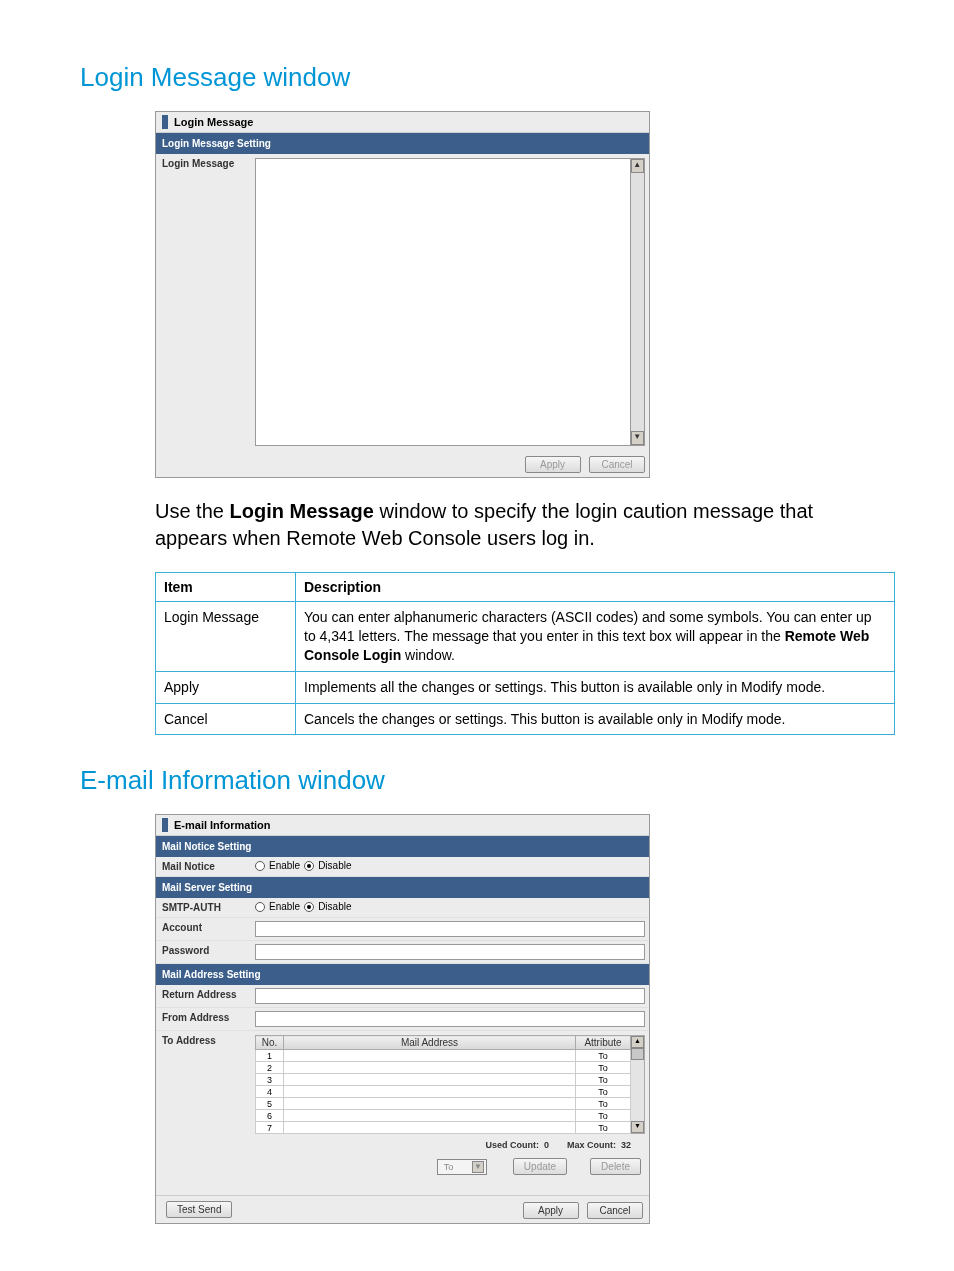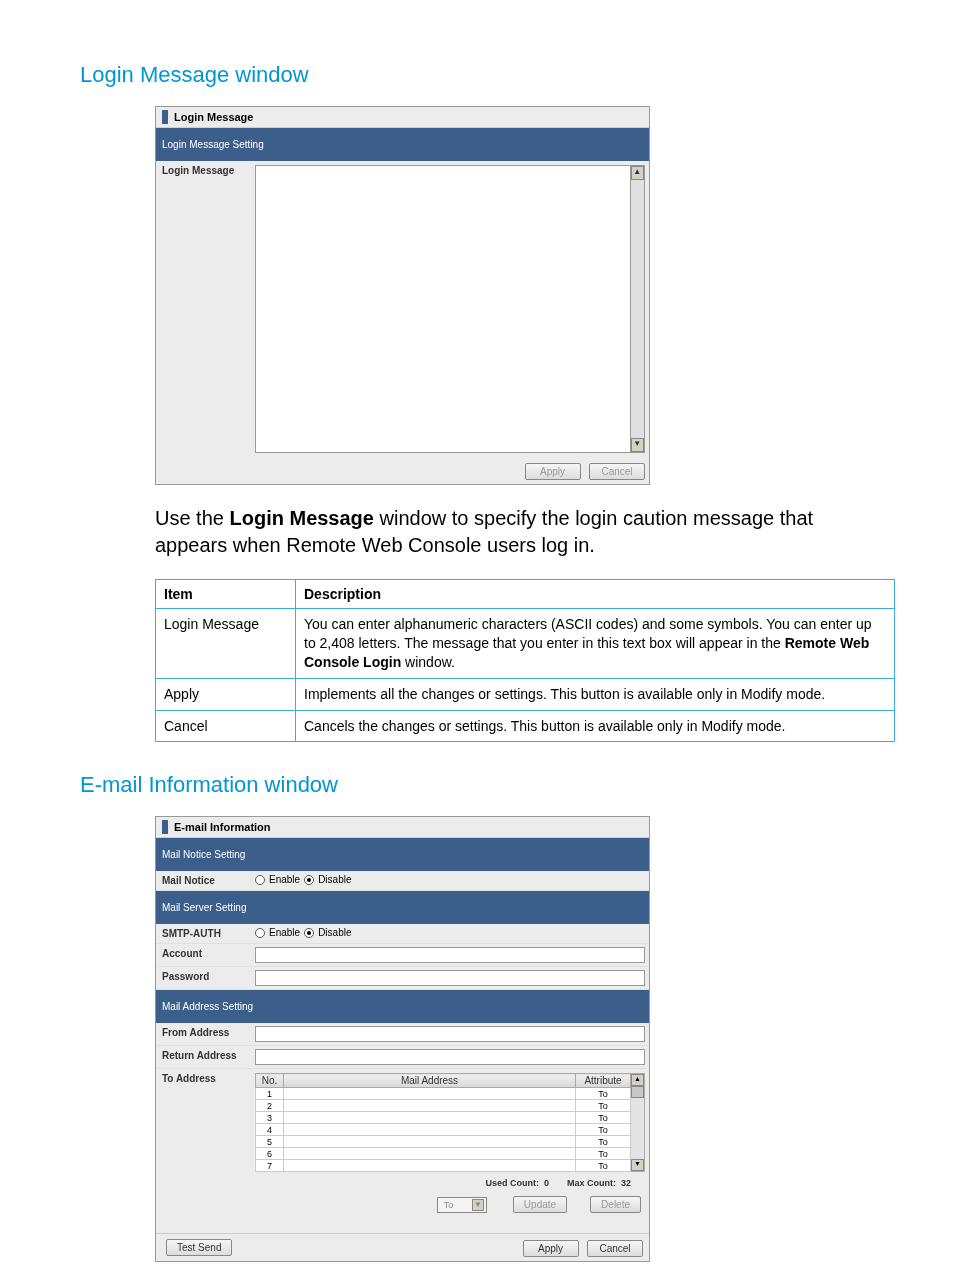--- a/index.html
+++ b/index.html
@@ -6,21 +6,21 @@
   body {
     margin: 0;
     padding: 50px 80px 40px 80px;
     font-family: Arial, Helvetica, sans-serif;
     background: #fff;
     color: #000;
     width: 954px;
   }
   .section-heading {
     color: #0096d6;
-    font-size: 22px;
+    font-size: 26px;
     font-weight: 400;
     margin: 12px 0 18px 0;
     font-family: "Segoe UI Light", "Futura", Arial, sans-serif;
   }
   .screenshot-container {
     margin: 0 0 20px 75px;
     width: 495px;
   }
   .panel {
     border: 1px solid #999;
@@ -40,22 +40,22 @@
     width: 6px;
     height: 14px;
     background: #3b5f8a;
     margin-right: 6px;
     display: inline-block;
   }
   .section-header {
     background: #3b5f8a;
     color: #fff;
     font-size: 10px;
-    font-weight: normal;
-    padding: 11px 6px;
+    font-weight: bold;
+    padding: 5px 6px;
   }
   .form-row {
     display: flex;
     align-items: flex-start;
     border-bottom: 1px solid #e0e0e0;
   }
   .form-label {
     width: 95px;
     font-size: 10px;
     font-weight: bold;
@@ -306,21 +306,21 @@
 <table class="desc-table">
   <thead>
     <tr>
       <th style="width:140px;">Item</th>
       <th>Description</th>
     </tr>
   </thead>
   <tbody>
     <tr>
       <td>Login Message</td>
-      <td><span>You can enter alphanumeric characters (ASCII codes) and some symbols. You can enter up to 2,408 letters. The message that you enter in this text box will appear in the </span><strong>Remote Web Console Login</strong><span> window.</span></td>
+      <td><span>You can enter alphanumeric characters (ASCII codes) and some symbols. You can enter up to 4,341 letters. The message that you enter in this text box will appear in the </span><strong>Remote Web Console Login</strong><span> window.</span></td>
     </tr>
     <tr>
       <td>Apply</td>
       <td>Implements all the changes or settings. This button is available only in Modify mode.</td>
     </tr>
     <tr>
       <td>Cancel</td>
       <td>Cancels the changes or settings. This button is available only in Modify mode.</td>
     </tr>
   </tbody>
@@ -364,27 +364,27 @@
     </div>
     <div class="form-row">
       <div class="form-label">Password</div>
       <div class="form-field">
           <input class="text-input" type="password" style="">
         </div>
     </div>
 
     <div class="section-header">Mail Address Setting</div>
     <div class="form-row">
+      <div class="form-label">Return Address</div>
+      <div class="form-field">
+          <input class="text-input" style="">
+        </div>
+    </div>
+    <div class="form-row">
       <div class="form-label">From Address</div>
-      <div class="form-field">
-          <input class="text-input" style="">
-        </div>
-    </div>
-    <div class="form-row">
-      <div class="form-label">Return Address</div>
       <div class="form-field">
           <input class="text-input" style="">
         </div>
     </div>
     <div class="form-row" style="border-bottom:none; align-items:stretch;">
       <div class="form-label">To Address</div>
       <div class="form-field" style="flex-direction:column; align-items:stretch; padding:4px;">
         <div class="mail-grid">
           <div class="mail-grid-body">
             <table>

